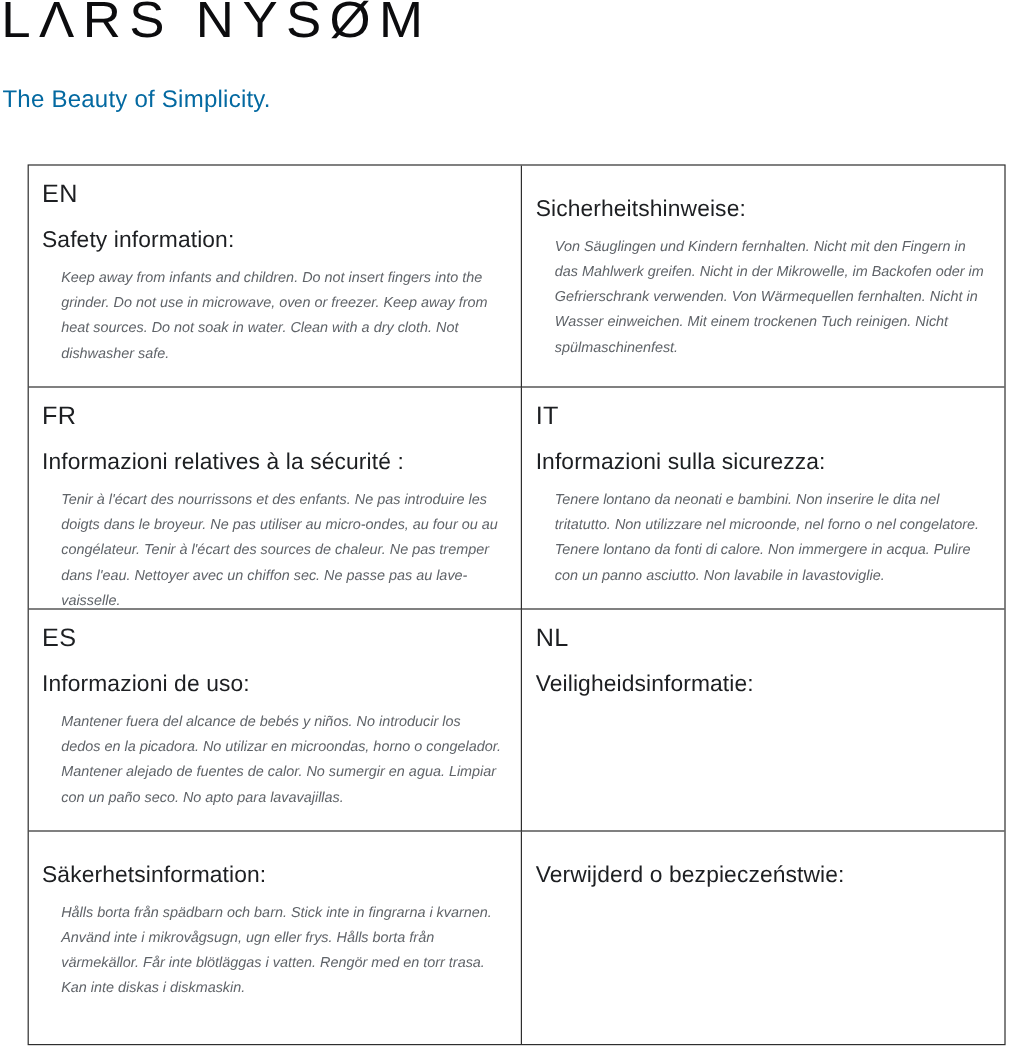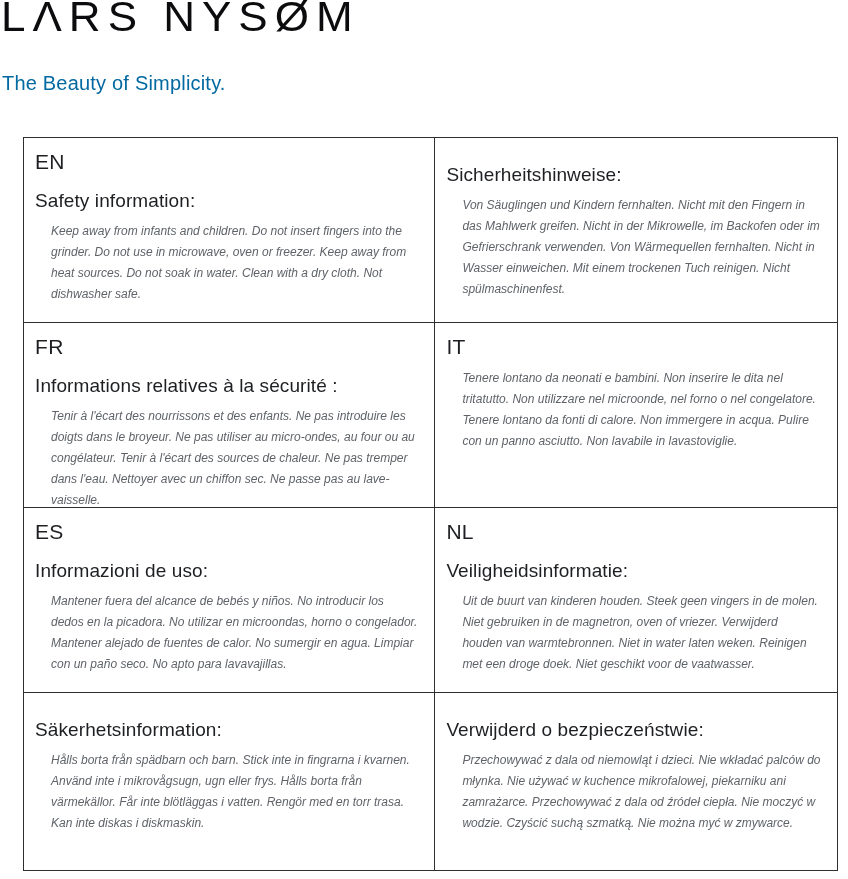--- a/index.html
+++ b/index.html
@@ -103,45 +103,44 @@
       <div class="sec-body">Keep away from infants and children. Do not insert fingers into the grinder. Do not use in microwave, oven or freezer. Keep away from heat sources. Do not soak in water. Clean with a dry cloth. Not dishwasher safe.</div>
     </div>
 
     <div class="cell row-top">
       <div class="sec-heading">Sicherheitshinweise:</div>
       <div class="sec-body">Von Säuglingen und Kindern fernhalten. Nicht mit den Fingern in das Mahlwerk greifen. Nicht in der Mikrowelle, im Backofen oder im Gefrierschrank verwenden. Von Wärmequellen fernhalten. Nicht in Wasser einweichen. Mit einem trockenen Tuch reinigen. Nicht spülmaschinenfest.</div>
     </div>
 
     <div class="cell col-left row-top">
       <div class="lang-code">FR</div>
-      <div class="sec-heading">Informations relatives à la sécurité :</div>
+      <div class="sec-heading">Informazioni relatives à la sécurité :</div>
       <div class="sec-body">Tenir à l'écart des nourrissons et des enfants. Ne pas introduire les doigts dans le broyeur. Ne pas utiliser au micro-ondes, au four ou au congélateur. Tenir à l'écart des sources de chaleur. Ne pas tremper dans l'eau. Nettoyer avec un chiffon sec. Ne passe pas au lave-vaisselle.</div>
     </div>
 
     <div class="cell row-top">
       <div class="lang-code">IT</div>
+      <div class="sec-heading">Informazioni sulla sicurezza:</div>
       <div class="sec-body">Tenere lontano da neonati e bambini. Non inserire le dita nel tritatutto. Non utilizzare nel microonde, nel forno o nel congelatore. Tenere lontano da fonti di calore. Non immergere in acqua. Pulire con un panno asciutto. Non lavabile in lavastoviglie.</div>
     </div>
 
     <div class="cell col-left row-top">
       <div class="lang-code">ES</div>
       <div class="sec-heading">Informazioni de uso:</div>
       <div class="sec-body">Mantener fuera del alcance de bebés y niños. No introducir los dedos en la picadora. No utilizar en microondas, horno o congelador. Mantener alejado de fuentes de calor. No sumergir en agua. Limpiar con un paño seco. No apto para lavavajillas.</div>
     </div>
 
     <div class="cell row-top">
       <div class="lang-code">NL</div>
       <div class="sec-heading">Veiligheidsinformatie:</div>
-      <div class="sec-body">Uit de buurt van kinderen houden. Steek geen vingers in de molen. Niet gebruiken in de magnetron, oven of vriezer. Verwijderd houden van warmtebronnen. Niet in water laten weken. Reinigen met een droge doek. Niet geschikt voor de vaatwasser.</div>
     </div>
 
     <div class="cell col-left">
       <div class="sec-heading">Säkerhetsinformation:</div>
       <div class="sec-body">Hålls borta från spädbarn och barn. Stick inte in fingrarna i kvarnen. Använd inte i mikrovågsugn, ugn eller frys. Hålls borta från värmekällor. Får inte blötläggas i vatten. Rengör med en torr trasa. Kan inte diskas i diskmaskin.</div>
     </div>
 
     <div class="cell">
       <div class="sec-heading">Verwijderd o bezpieczeństwie:</div>
-      <div class="sec-body">Przechowywać z dala od niemowląt i dzieci. Nie wkładać palców do młynka. Nie używać w kuchence mikrofalowej, piekarniku ani zamrażarce. Przechowywać z dala od źródeł ciepła. Nie moczyć w wodzie. Czyścić suchą szmatką. Nie można myć w zmywarce.</div>
     </div>
 
   </div>
 </div>
 
 </body></html>

